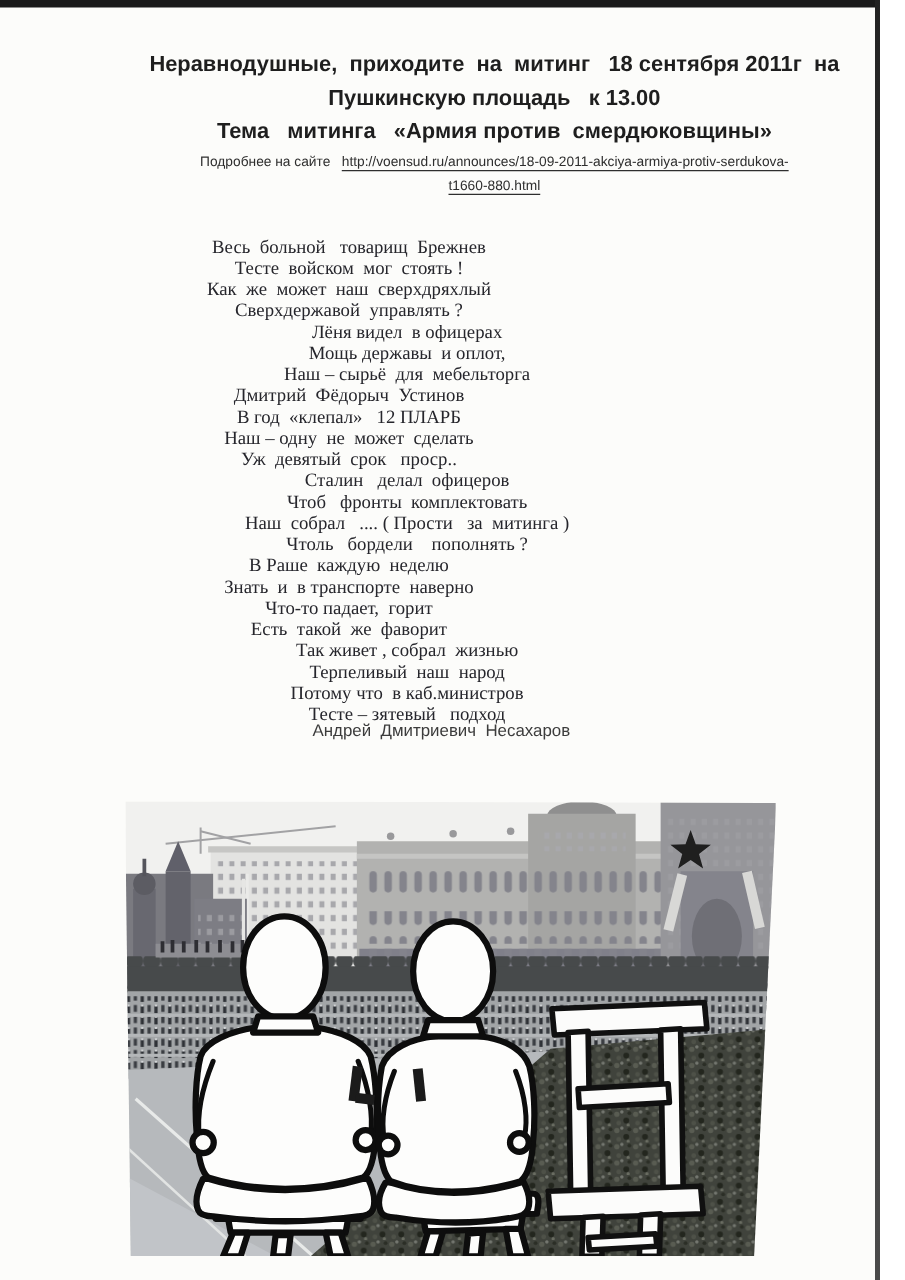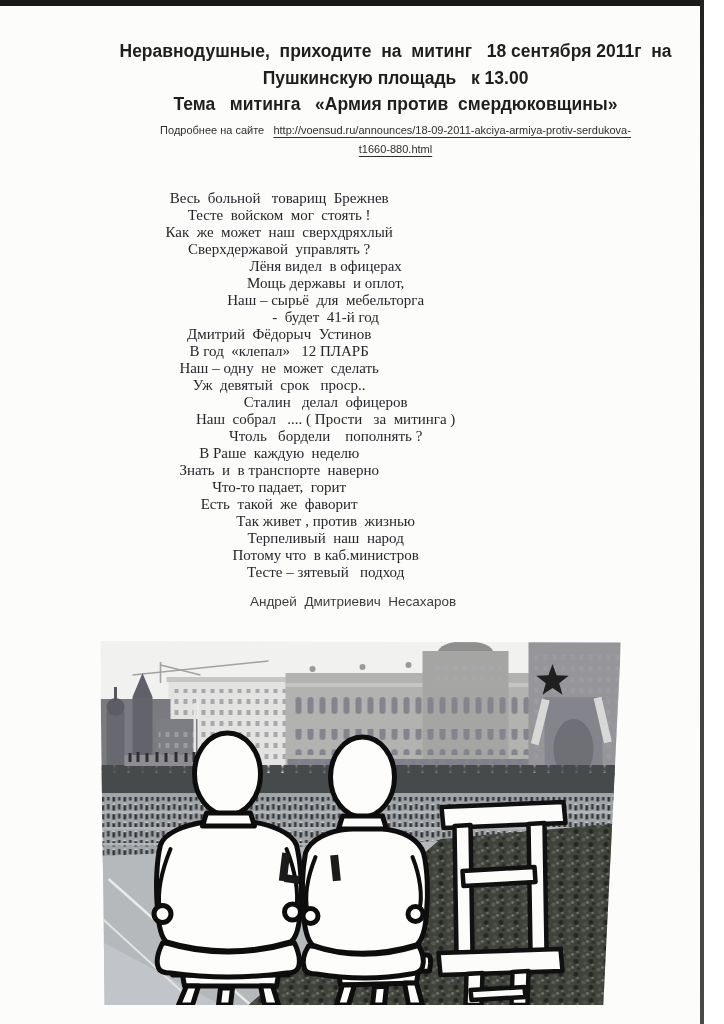--- a/index.html
+++ b/index.html
@@ -25,21 +25,21 @@
 
   .poem {
     position:absolute; left:103px; top:178px;
     font-family:"Liberation Serif", serif;
     font-size:15px; line-height:17px; color:#26262c;margin-top:12px;
   }
   .poem-line { white-space:pre; }
   .ind { padding-left:93px; }
 
   .signature {
-    position:absolute; left:250px; top:594px;
+    position:absolute; left:250px; top:577px;
     font-size:13.5px; color:#3c3c3c; white-space:pre;
   }
 
   .photo {
     position:absolute; left:100px; top:641px; width:521px; height:364px;
     clip-path: polygon(0 0, 100% 0.4%, 96.6% 100%, 0.9% 100%);
   }
   .photo svg { display:block; }
 </style>
 </head>
@@ -58,33 +58,33 @@
   </div>
 
   <div class="poem">
     <div class="poem-line">Весь  больной   товарищ  Брежнев</div>
     <div class="poem-line">Тесте  войском  мог  стоять !</div>
     <div class="poem-line">Как  же  может  наш  сверхдряхлый</div>
     <div class="poem-line">Сверхдержавой  управлять ?</div>
     <div class="poem-line ind">Лёня видел  в офицерах</div>
     <div class="poem-line ind">Мощь державы  и оплот,</div>
     <div class="poem-line ind">Наш – сырьё  для  мебельторга</div>
-    <div class="poem-line ind">-  будет  41-й год</div>
     <div class="poem-line">Дмитрий  Фёдорыч  Устинов</div>
     <div class="poem-line">В год  «клепал»   12 ПЛАРБ</div>
     <div class="poem-line">Наш – одну  не  может  сделать</div>
     <div class="poem-line">Уж  девятый  срок   проср..</div>
     <div class="poem-line ind">Сталин   делал  офицеров</div>
+    <div class="poem-line ind">Чтоб   фронты  комплектовать</div>
     <div class="poem-line ind">Наш  собрал   .... ( Прости   за  митинга )</div>
     <div class="poem-line ind">Чтоль   бордели    пополнять ?</div>
     <div class="poem-line">В Раше  каждую  неделю</div>
     <div class="poem-line">Знать  и  в транспорте  наверно</div>
     <div class="poem-line">Что-то падает,  горит</div>
     <div class="poem-line">Есть  такой  же  фаворит</div>
-    <div class="poem-line ind">Так живет , против  жизнью</div>
+    <div class="poem-line ind">Так живет , собрал  жизнью</div>
     <div class="poem-line ind">Терпеливый  наш  народ</div>
     <div class="poem-line ind">Потому что  в каб.министров</div>
     <div class="poem-line ind">Тесте – зятевый   подход</div>
   </div>
 
   <div class="signature">Андрей  Дмитриевич  Несахаров</div>
 
   <div class="photo">
     <svg width="521" height="364" viewBox="0 0 520 364" xmlns="http://www.w3.org/2000/svg">
       <defs>

